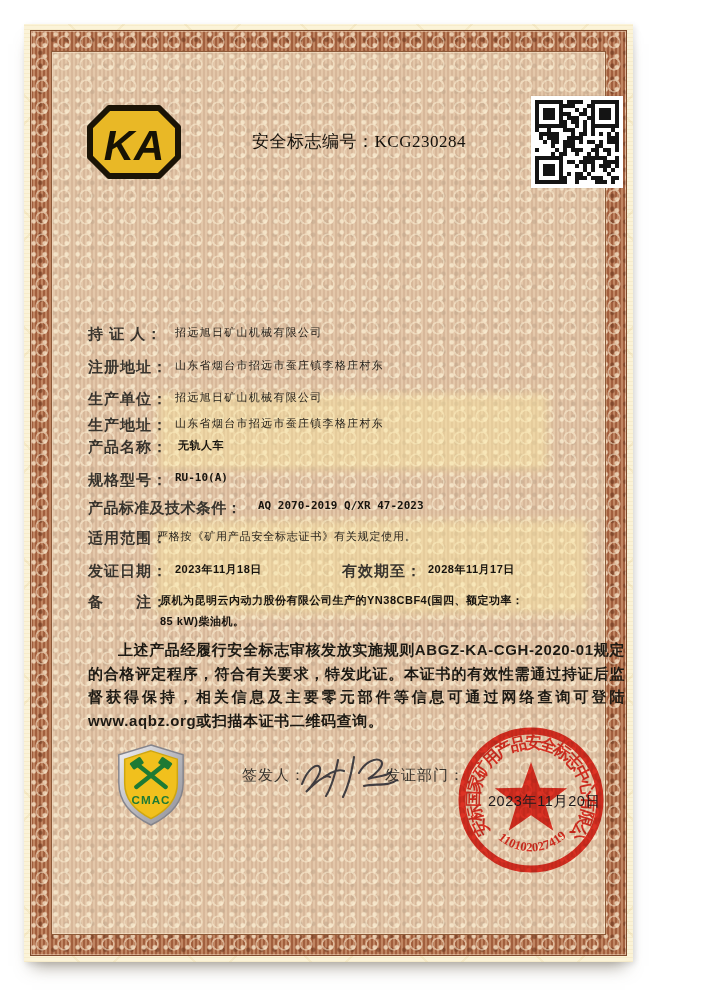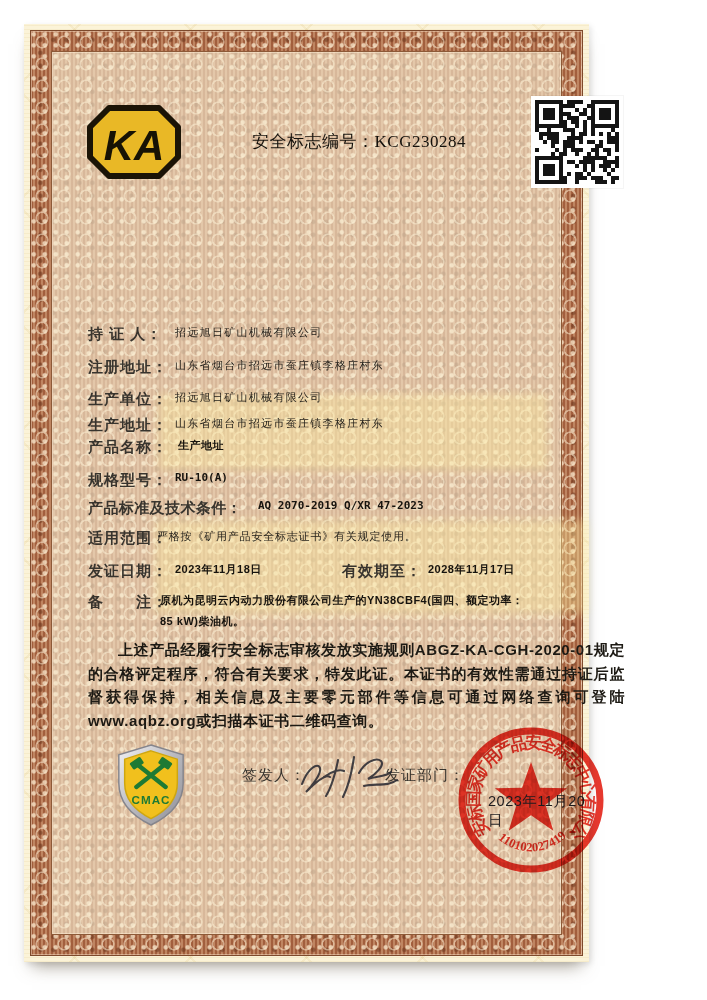--- a/index.html
+++ b/index.html
@@ -2,21 +2,21 @@
 <html><head>
 <meta charset="utf-8">
 <style>
   html,body{margin:0;padding:0;}
   body{
     width:707px;height:1000px;background:#ffffff;overflow:hidden;
     font-family:"Liberation Sans","DejaVu Sans",sans-serif;
     position:relative;
   }
   .paper{
-    position:absolute;left:24px;top:24px;width:565px;height:938px;
+    position:absolute;left:24px;top:24px;width:609px;height:938px;
     background-color:#fbf3d8;
     background-image:
       repeating-linear-gradient(0deg, rgba(201,168,83,0.10) 0 1px, transparent 1px 4px),
       repeating-linear-gradient(45deg, transparent 0 38px, rgba(206,172,90,0.13) 38px 40px, transparent 40px 82px),
       repeating-linear-gradient(-45deg, transparent 0 38px, rgba(206,172,90,0.13) 38px 40px, transparent 40px 82px);
     box-shadow:0 12px 16px -8px rgba(100,90,70,.55), 2px 2px 6px rgba(0,0,0,.10);
   }
   .band{
     position:absolute;left:6px;top:6px;right:6px;bottom:6px;
     background-color:#ae6a46;
@@ -542,21 +542,21 @@
   <div class="row" style="top:331px">
     <span class="lbl">生产单位：</span>
     <span class="val" style="left:151px">招远旭日矿山机械有限公司</span>
   </div>
   <div class="row" style="top:357px">
     <span class="lbl">生产地址：</span>
     <span class="val" style="left:151px">山东省烟台市招远市蚕庄镇李格庄村东</span>
   </div>
   <div class="row" style="top:379px">
     <span class="lbl">产品名称：</span>
-    <span class="val bold" style="left:154px">生产地址</span>
+    <span class="val bold" style="left:154px">无轨人车</span>
   </div>
   <div class="row" style="top:412px">
     <span class="lbl">规格型号：</span>
     <span class="val mono" style="left:151px">RU-10(A)</span>
   </div>
   <div class="row" style="top:440px">
     <span class="lbl" style="letter-spacing:.4px">产品标准及技术条件：</span>
     <span class="val mono" style="left:234px">AQ 2070-2019 Q/XR 47-2023</span>
   </div>
   <div class="row" style="top:470px">

